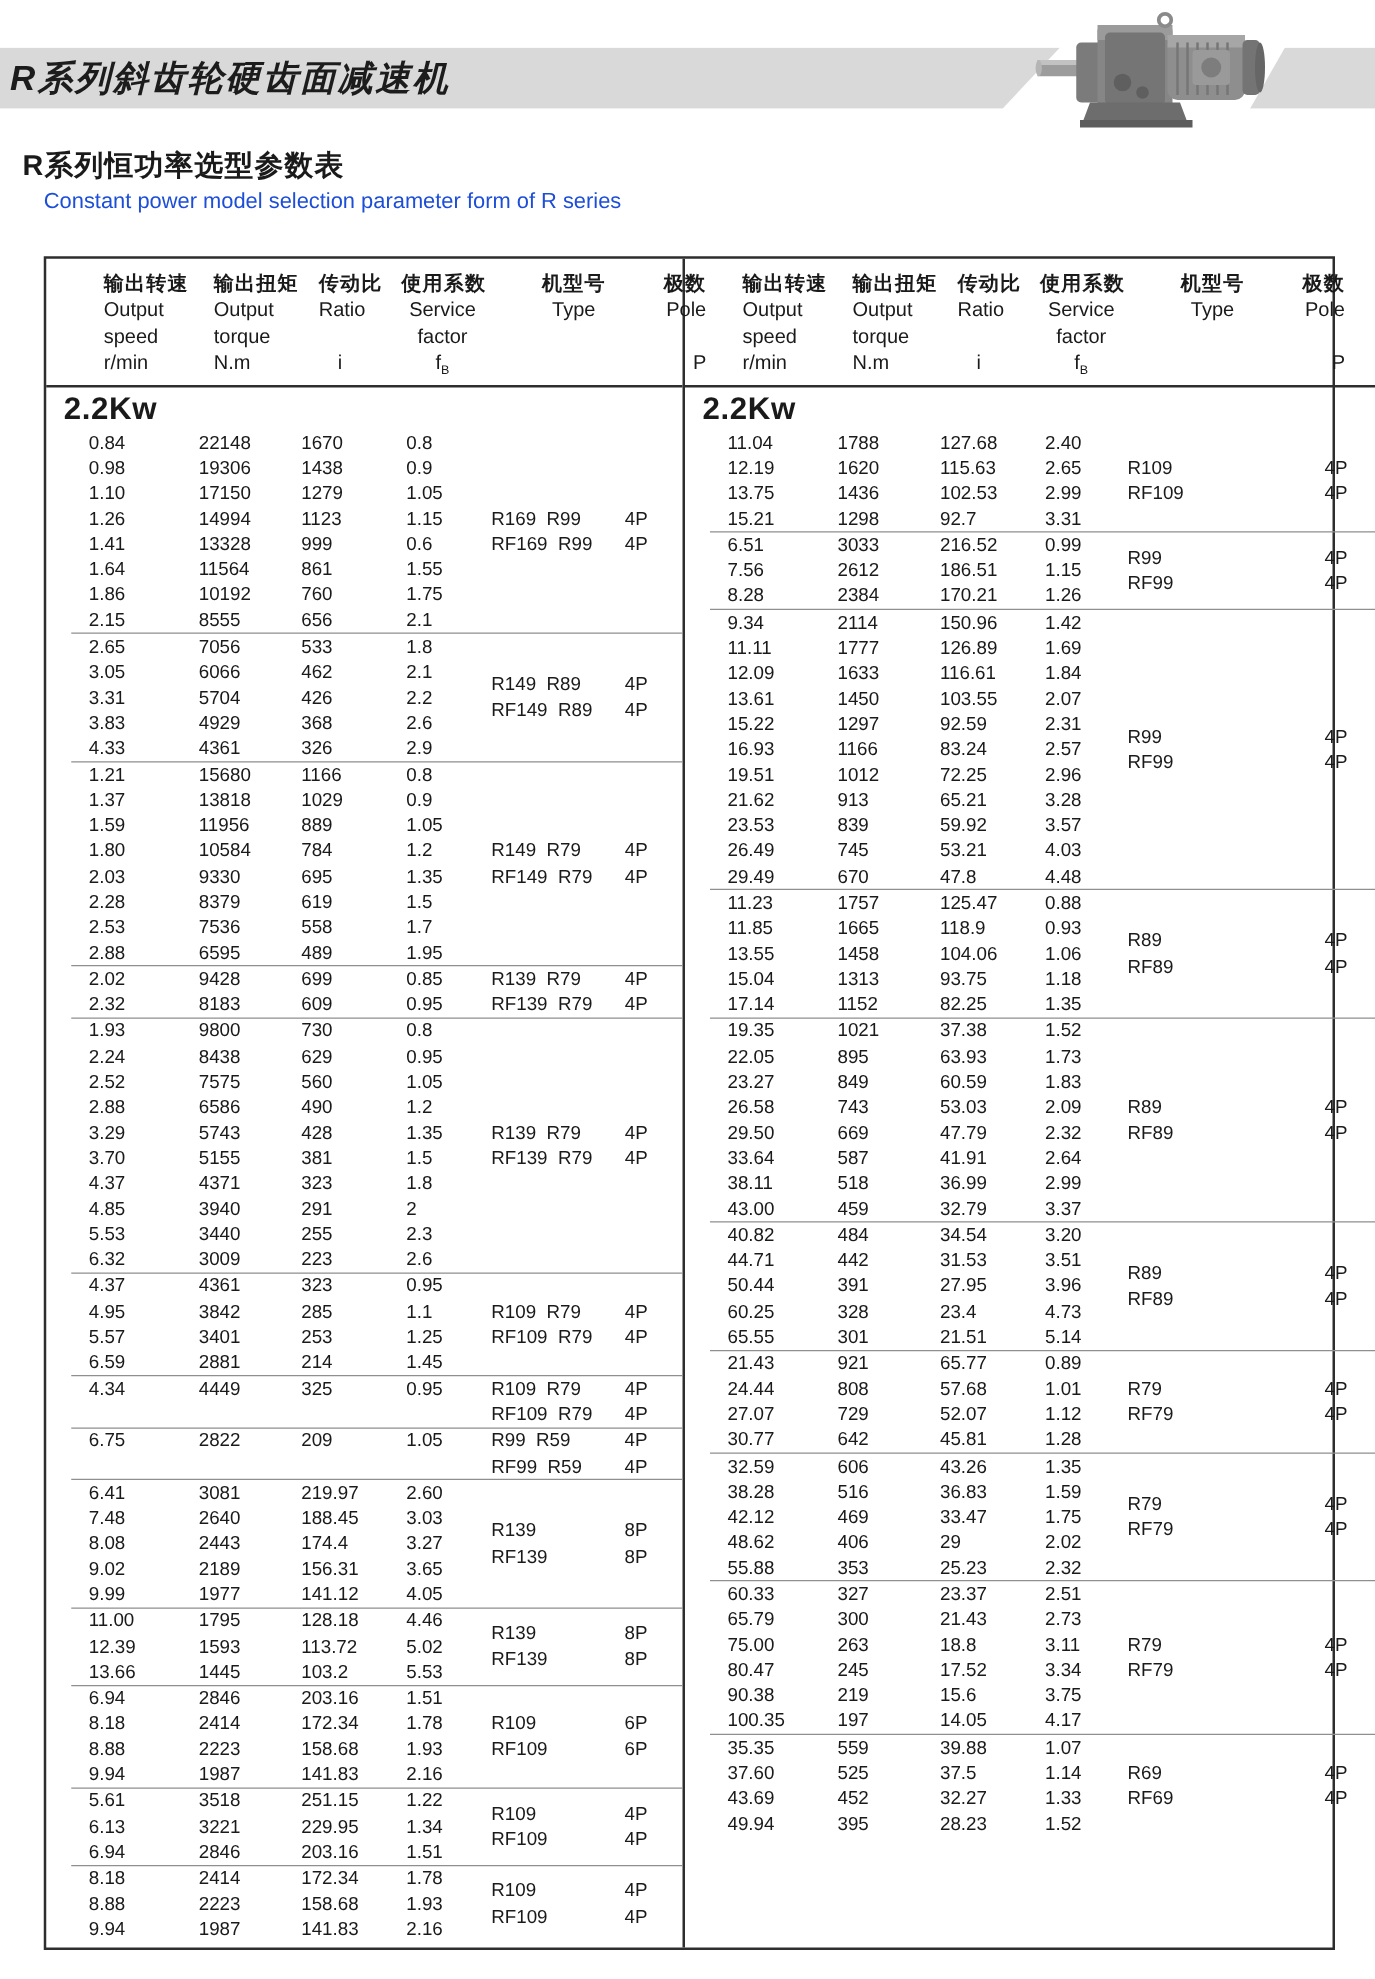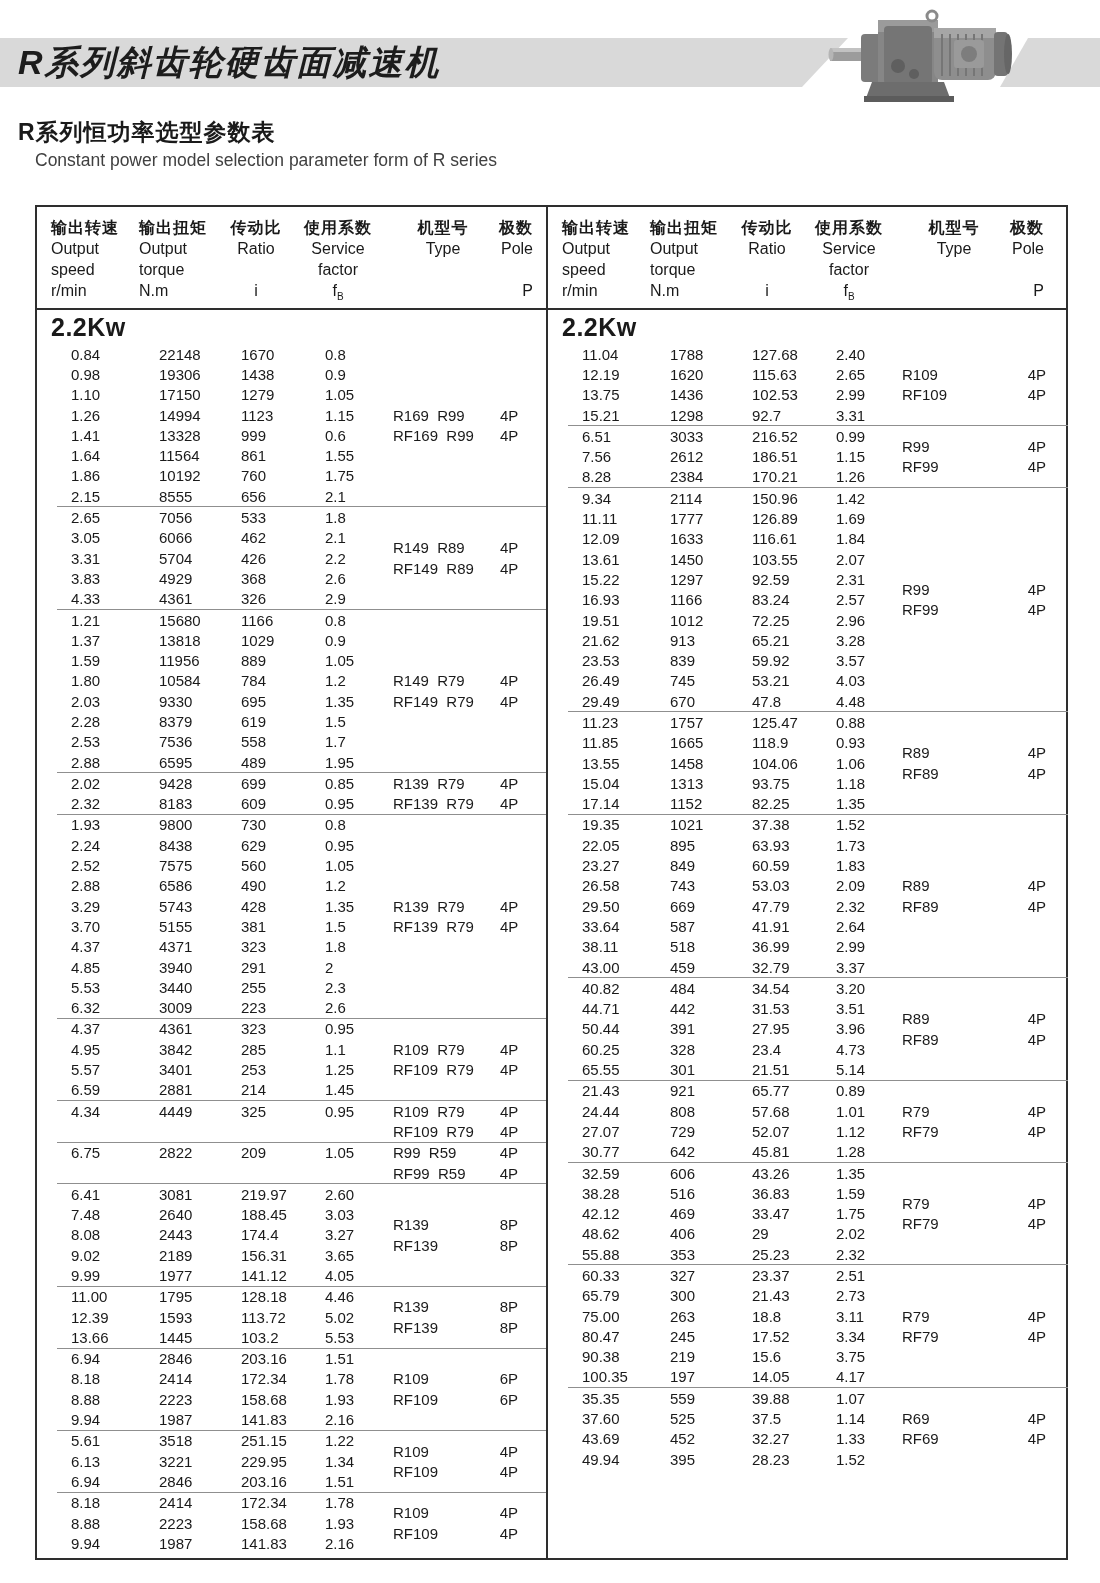--- a/index.html
+++ b/index.html
@@ -10,49 +10,49 @@
   }
 
   
   .band-main {
     position:absolute; left:0; top:38px; width:848px; height:49px;
     background:#d9d9d9;
     clip-path:polygon(0 0, 100% 0, calc(100% - 46px) 100%, 0 100%);
     display:flex; align-items:center;
   }
   .band-title {
-    font-size:34px; font-weight:bold; font-style:italic;
-    letter-spacing:2px; color:#1c1c1c; padding-left:18px; white-space:nowrap;
+    font-size:28px; font-weight:bold; font-style:italic;
+    letter-spacing:2px; color:#1c1c1c; padding-left:8px; white-space:nowrap;
   }
   .band-right {
     position:absolute; left:1000px; top:38px; width:100px; height:49px;
     background:#d9d9d9;
     clip-path:polygon(28px 0, 100% 0, 100% 100%, 0 100%);
   }
   .motor-wrap { position:absolute; left:828px; top:4px; width:190px; height:102px; }
 
   
   .h-zh { position:absolute; left:18px; top:117px; font-size:23px; font-weight:bold; letter-spacing:1px; }
-  .h-en { position:absolute; left:35px; top:150px; font-size:17.5px; color:#404040; }
+  .h-en { position:absolute; left:35px; top:150px; font-size:17.5px; color:#1d4ed8; }
 
   
   .sel-table {
     position:absolute; left:35px; top:205px; width:1033px; height:1355px;
     border:2px solid #2e2e2e; display:flex; background:#fff;
   }
   .half { display:flex; flex-direction:column; }
   .half.left  { width:511px; border-right:2px solid #2e2e2e; }
   .half.right { flex:1; }
 
   .hdr {
     height:103px; border-bottom:2px solid #2e2e2e;
     display:grid; grid-template-columns:88px 84px 66px 98px 112px 1fr;
     padding:10px 24px 0 14px; align-content:start;
   }
-  .hcol { font-size:16px; line-height:21px; }
+  .hcol { font-size:16px; line-height:21px;margin-left:32px; }
   .hcol .zh { font-weight:bold; letter-spacing:1px; white-space:nowrap; }
   .hcol.c0, .hcol.c1 { text-align:left; }
   .hcol.c2, .hcol.c3, .hcol.c4 { text-align:center; }
   .hcol.c5 { text-align:right; }
   .hcol .unit sub { font-size:10px; }
 
   .power {
     height:34px; display:flex; align-items:center;
     font-size:25px; font-weight:bold; padding-left:14px; letter-spacing:0.5px;
   }

